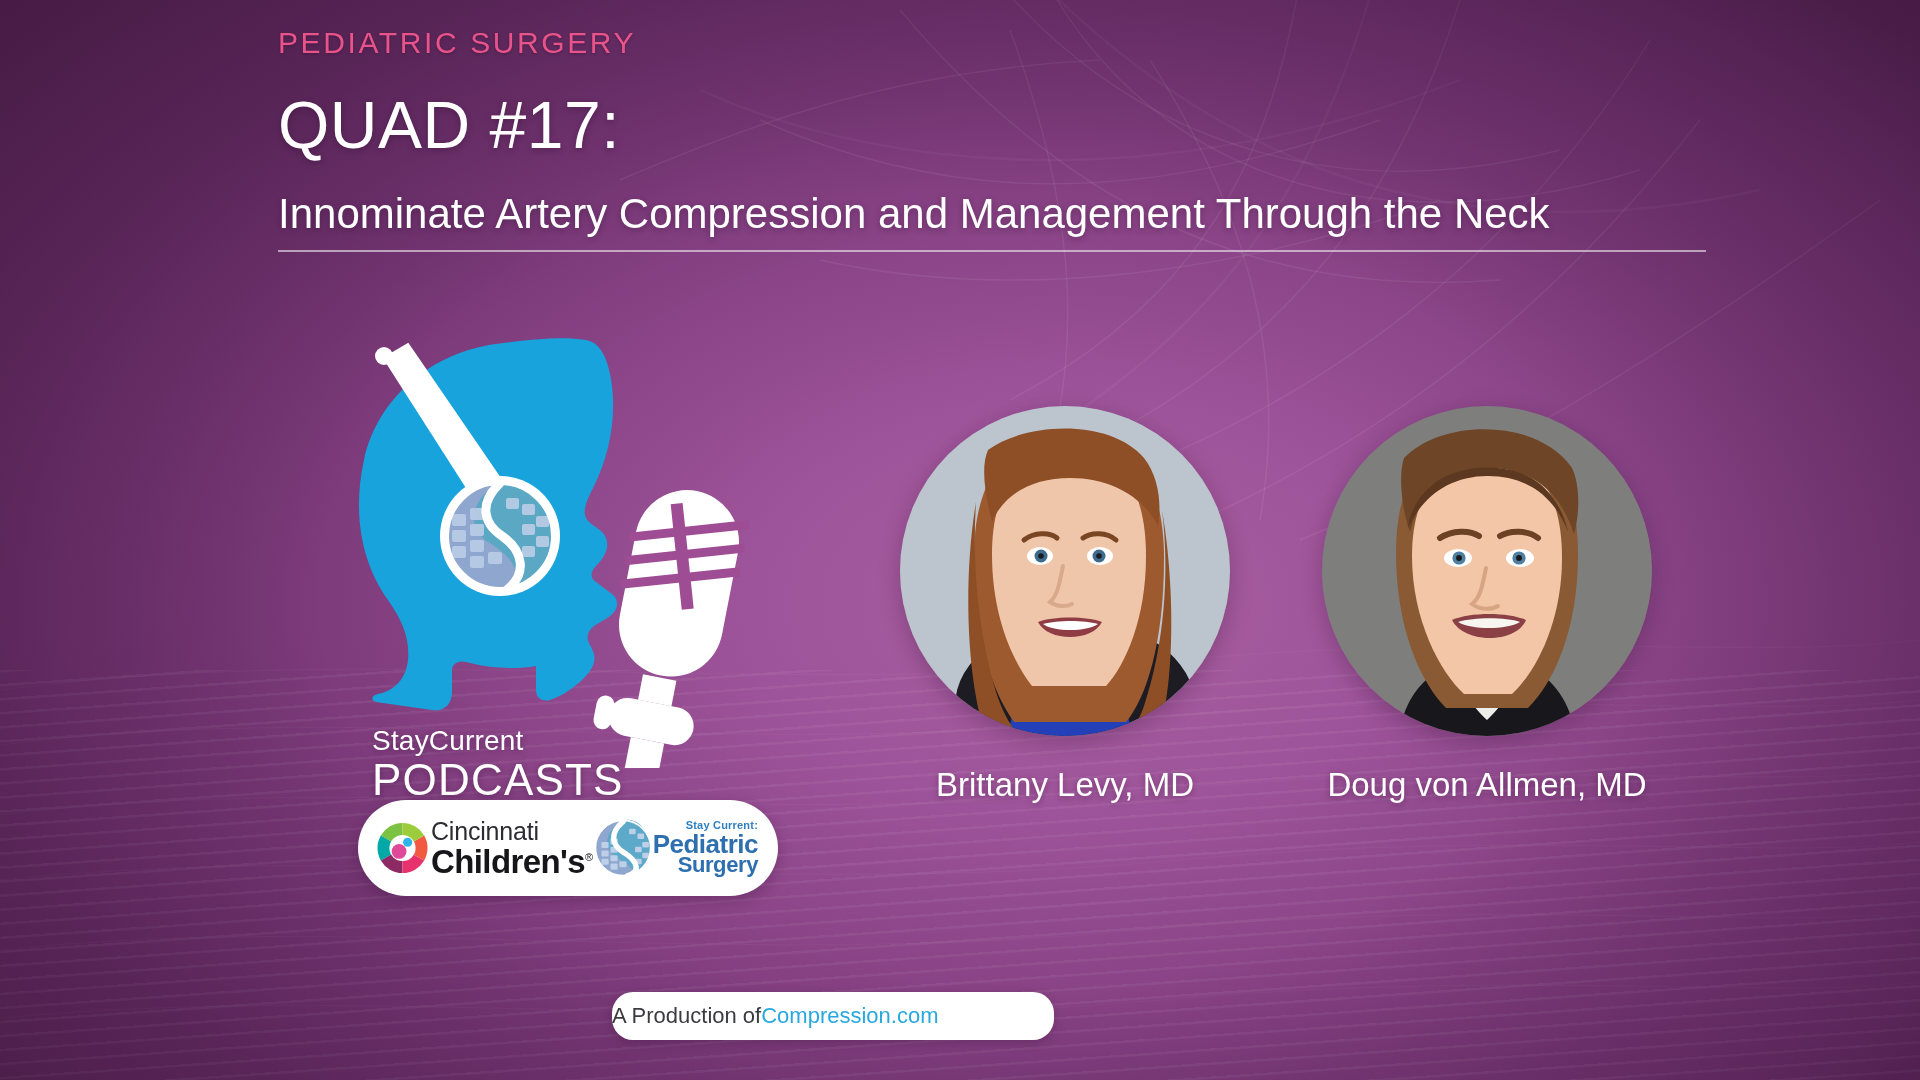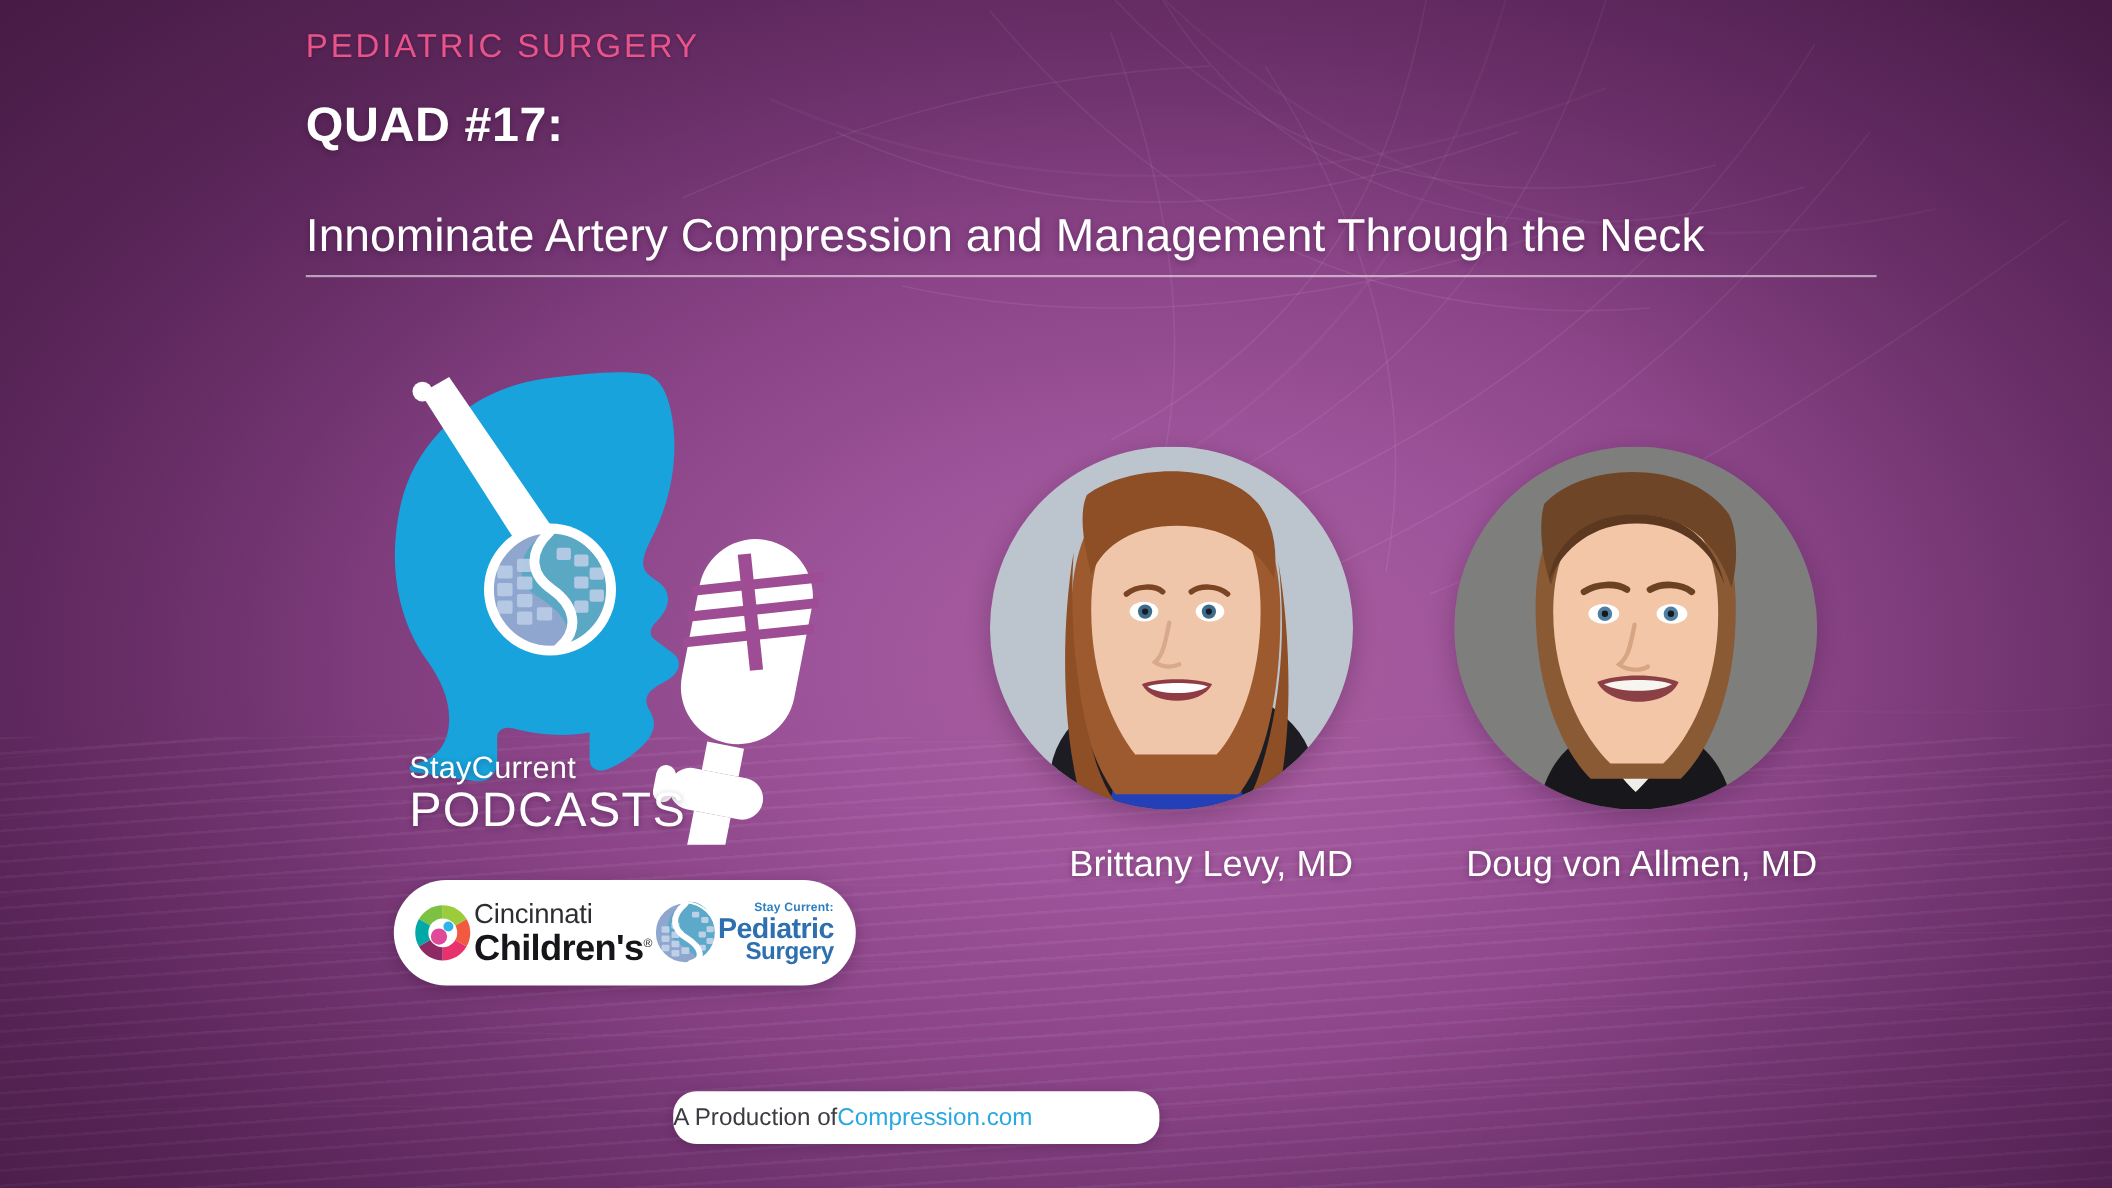--- a/index.html
+++ b/index.html
@@ -35,63 +35,63 @@
 
   
   .eyebrow{
     position:absolute; left:278px; top:26px;
     font-size:30px; letter-spacing:2.6px; font-weight:400;
     color:#E8548A;
     text-shadow:0 1px 3px rgba(40,10,40,.35);
   }
   .title{
     position:absolute; left:278px; top:92px;
-    font-size:44px; font-weight:700; color:#fff;
+    font-size:66px; font-weight:400; color:#fff;
     letter-spacing:.5px; line-height:1;
     text-shadow:0 2px 6px rgba(40,10,40,.35);
   }
   .subtitle-wrap{ position:absolute; left:278px; top:190px; width:1460px; }
   .subtitle{
     font-size:42px; font-weight:500; color:#fff; line-height:1.15;
     white-space:nowrap;
     text-shadow:0 2px 6px rgba(40,10,40,.35);
   }
   .subtitle-rule{
     margin-top:12px; height:2px; width:1428px;
     background:rgba(255,255,255,.55);
   }
 
   
   #podcast-logo{ position:absolute; left:348px; top:338px; width:460px; height:430px; }
   #logo-words{
     position:absolute; left:372px; top:684px; color:#fff;
     text-shadow:0 2px 6px rgba(40,10,40,.35);
   }
-  #logo-words .l1{ font-size:28px; font-weight:400; letter-spacing:.2px; line-height:1; }
+  #logo-words .l1{ font-size:28px; font-weight:400; letter-spacing:.2px; line-height:1;margin-top:43px; }
   #logo-words .l2{ font-size:44px; font-weight:400; letter-spacing:1.2px; line-height:1.05; margin-top:2px;}
 
   
   #cch-badge{
     position:absolute; left:358px; top:800px;
     width:420px; height:96px; border-radius:48px;
     background:#fff;
     box-shadow:0 4px 14px rgba(45,12,45,.30);
     display:flex; align-items:center; padding:0 20px 0 16px; 
   }
   .cch-text{ line-height:1; }
   .cch-text .c1{ font-size:25px; color:#2C2C33; font-weight:400; letter-spacing:-.2px;}
   .cch-text .c2{ font-size:33px; color:#16161A; font-weight:700; letter-spacing:-.6px; margin-top:1px;}
   .cch-reg{ font-size:11px; vertical-align:super; font-weight:400;}
   .ps-text{ line-height:1; text-align:right; }
   .ps-text .p0{ font-size:11px; color:#2E7FC0; font-weight:700; letter-spacing:.2px; }
   .ps-text .p1{ font-size:26px; color:#2E6FAF; font-weight:700; letter-spacing:-.5px; }
   .ps-text .p2{ font-size:22px; color:#2E6FAF; font-weight:700; letter-spacing:-.4px; margin-top:-3px; }
 
   
-  .speaker{ position:absolute; text-align:right; }
+  .speaker{ position:absolute; text-align:center; }
   .avatar{
     width:330px; height:330px; border-radius:50%;
     overflow:hidden; position:relative;
     box-shadow:0 6px 22px rgba(40,10,40,.28);
   }
   .sp-name{
     margin-top:30px; font-size:33px; color:#fff; font-weight:500;
     text-shadow:0 2px 6px rgba(40,10,40,.35); white-space:nowrap;
   }
   #speaker-0{ left:900px; top:406px; width:330px; }

